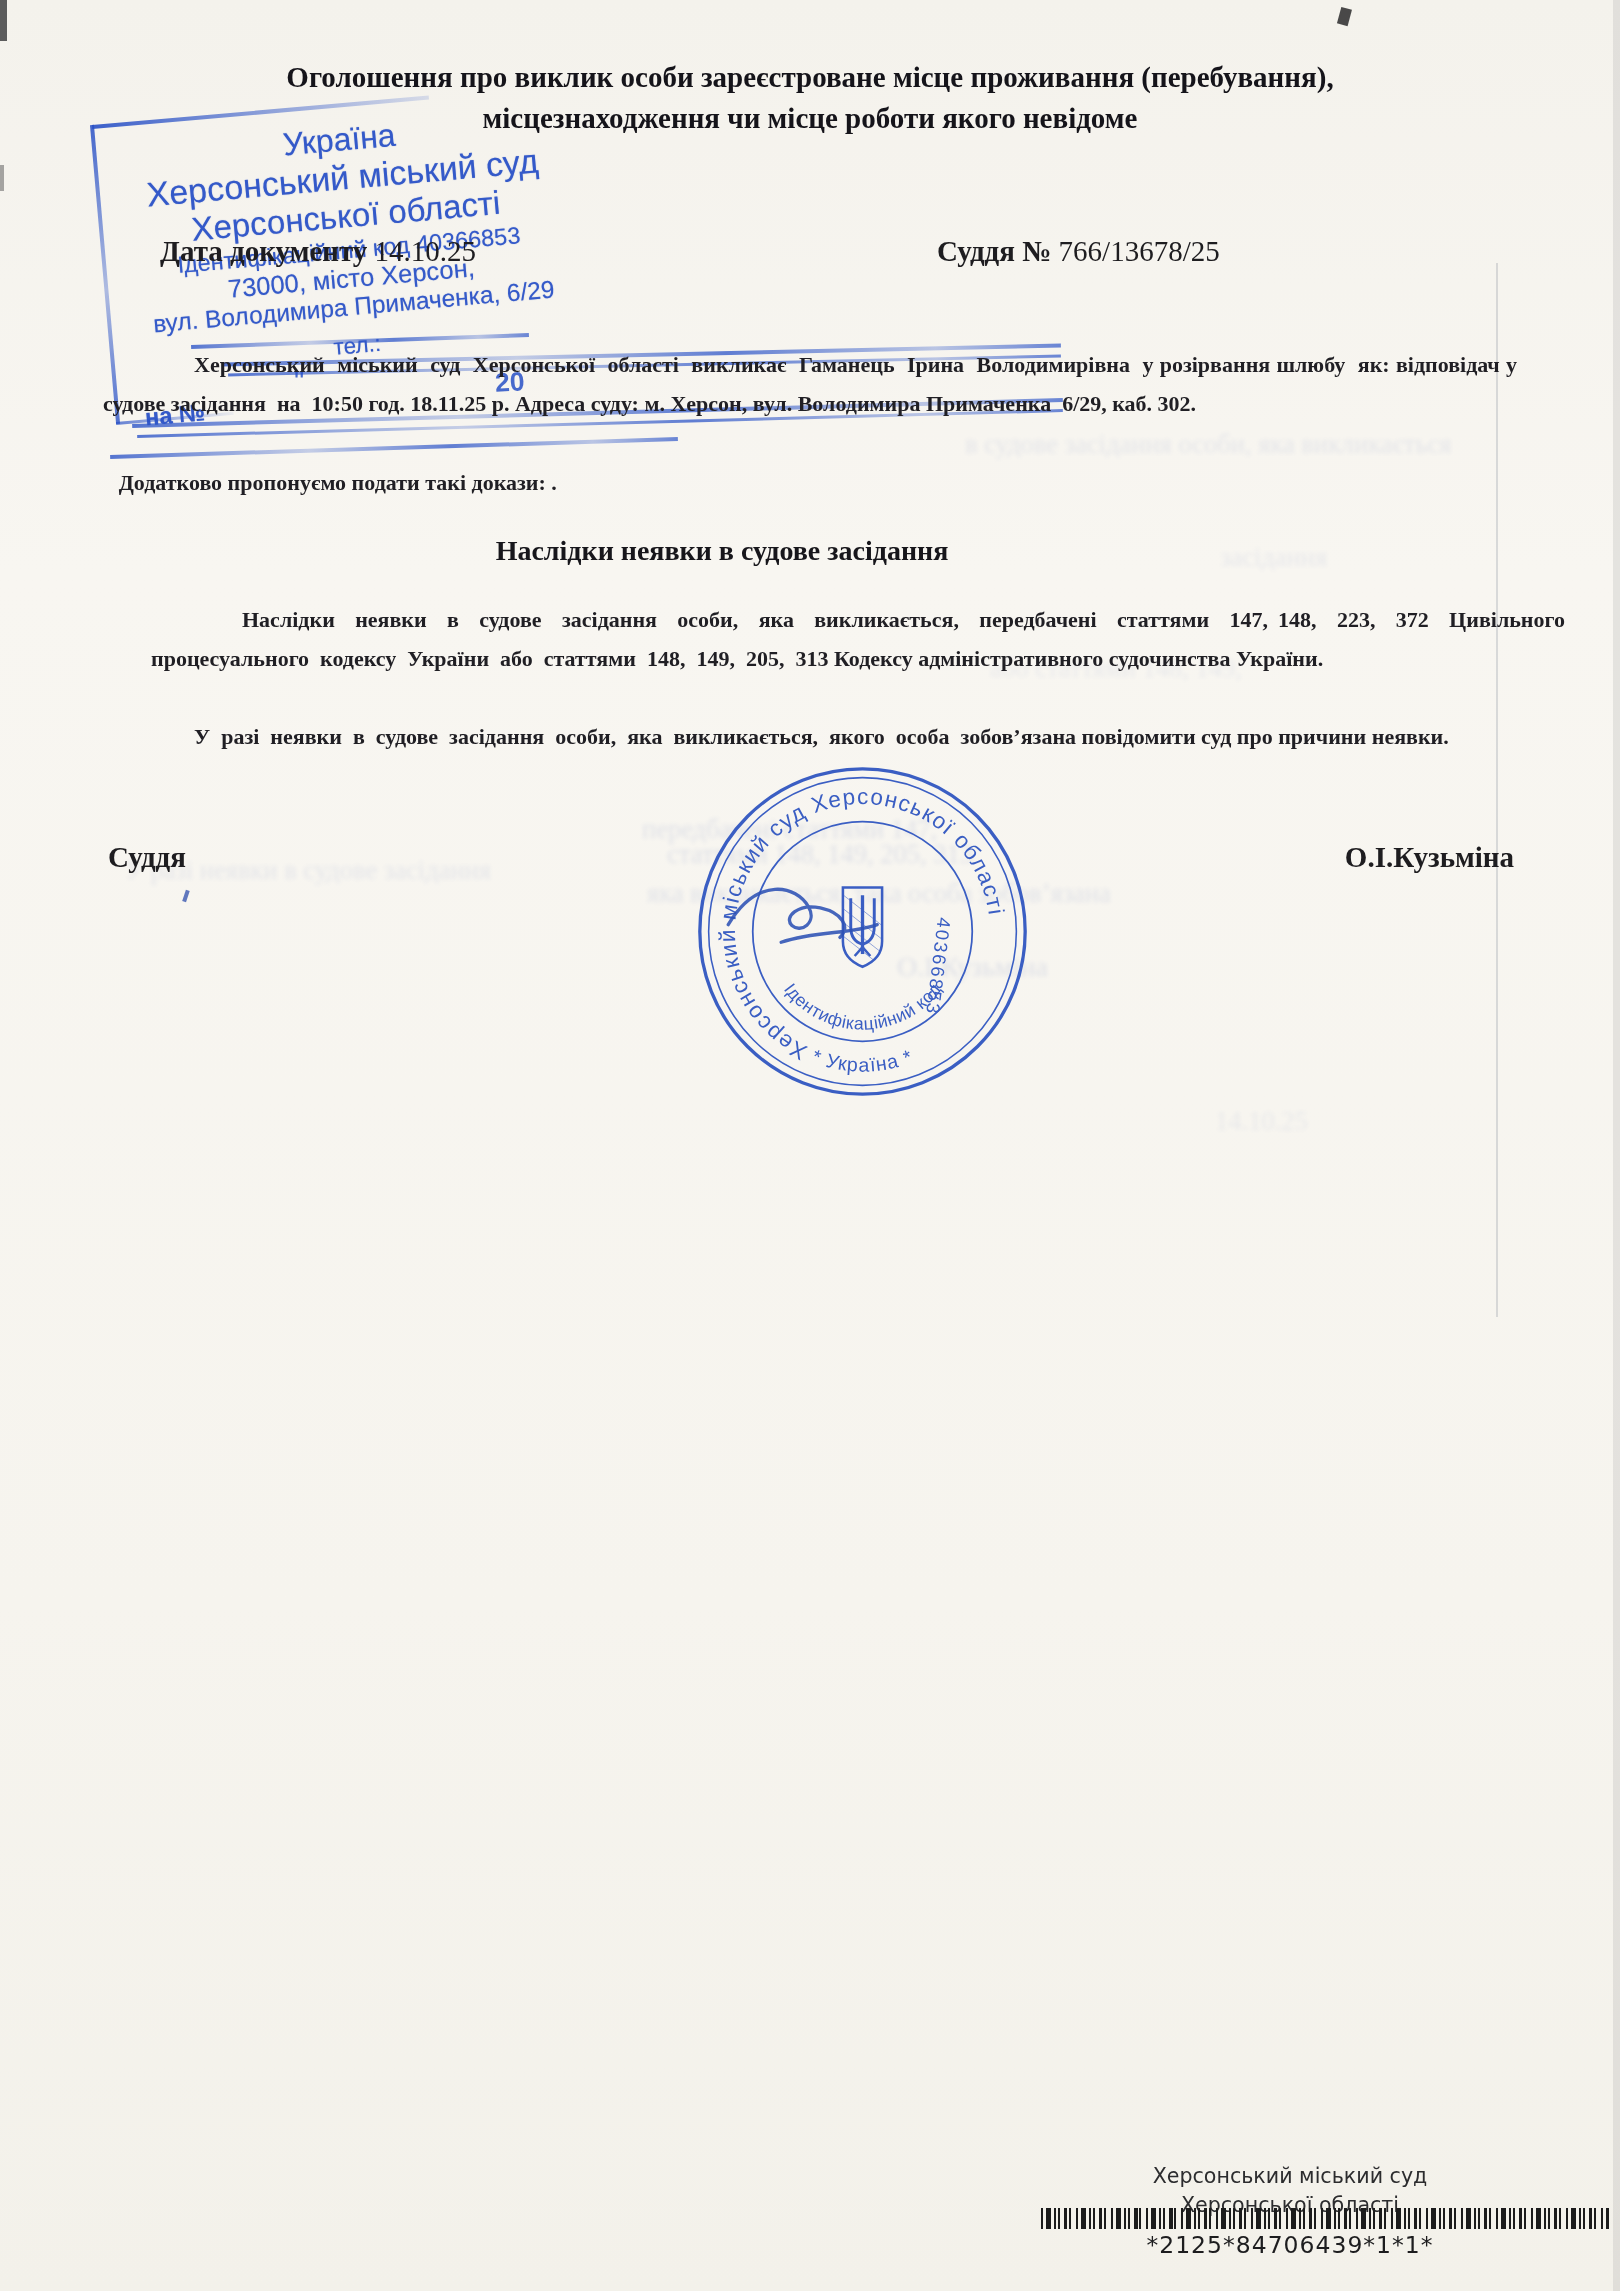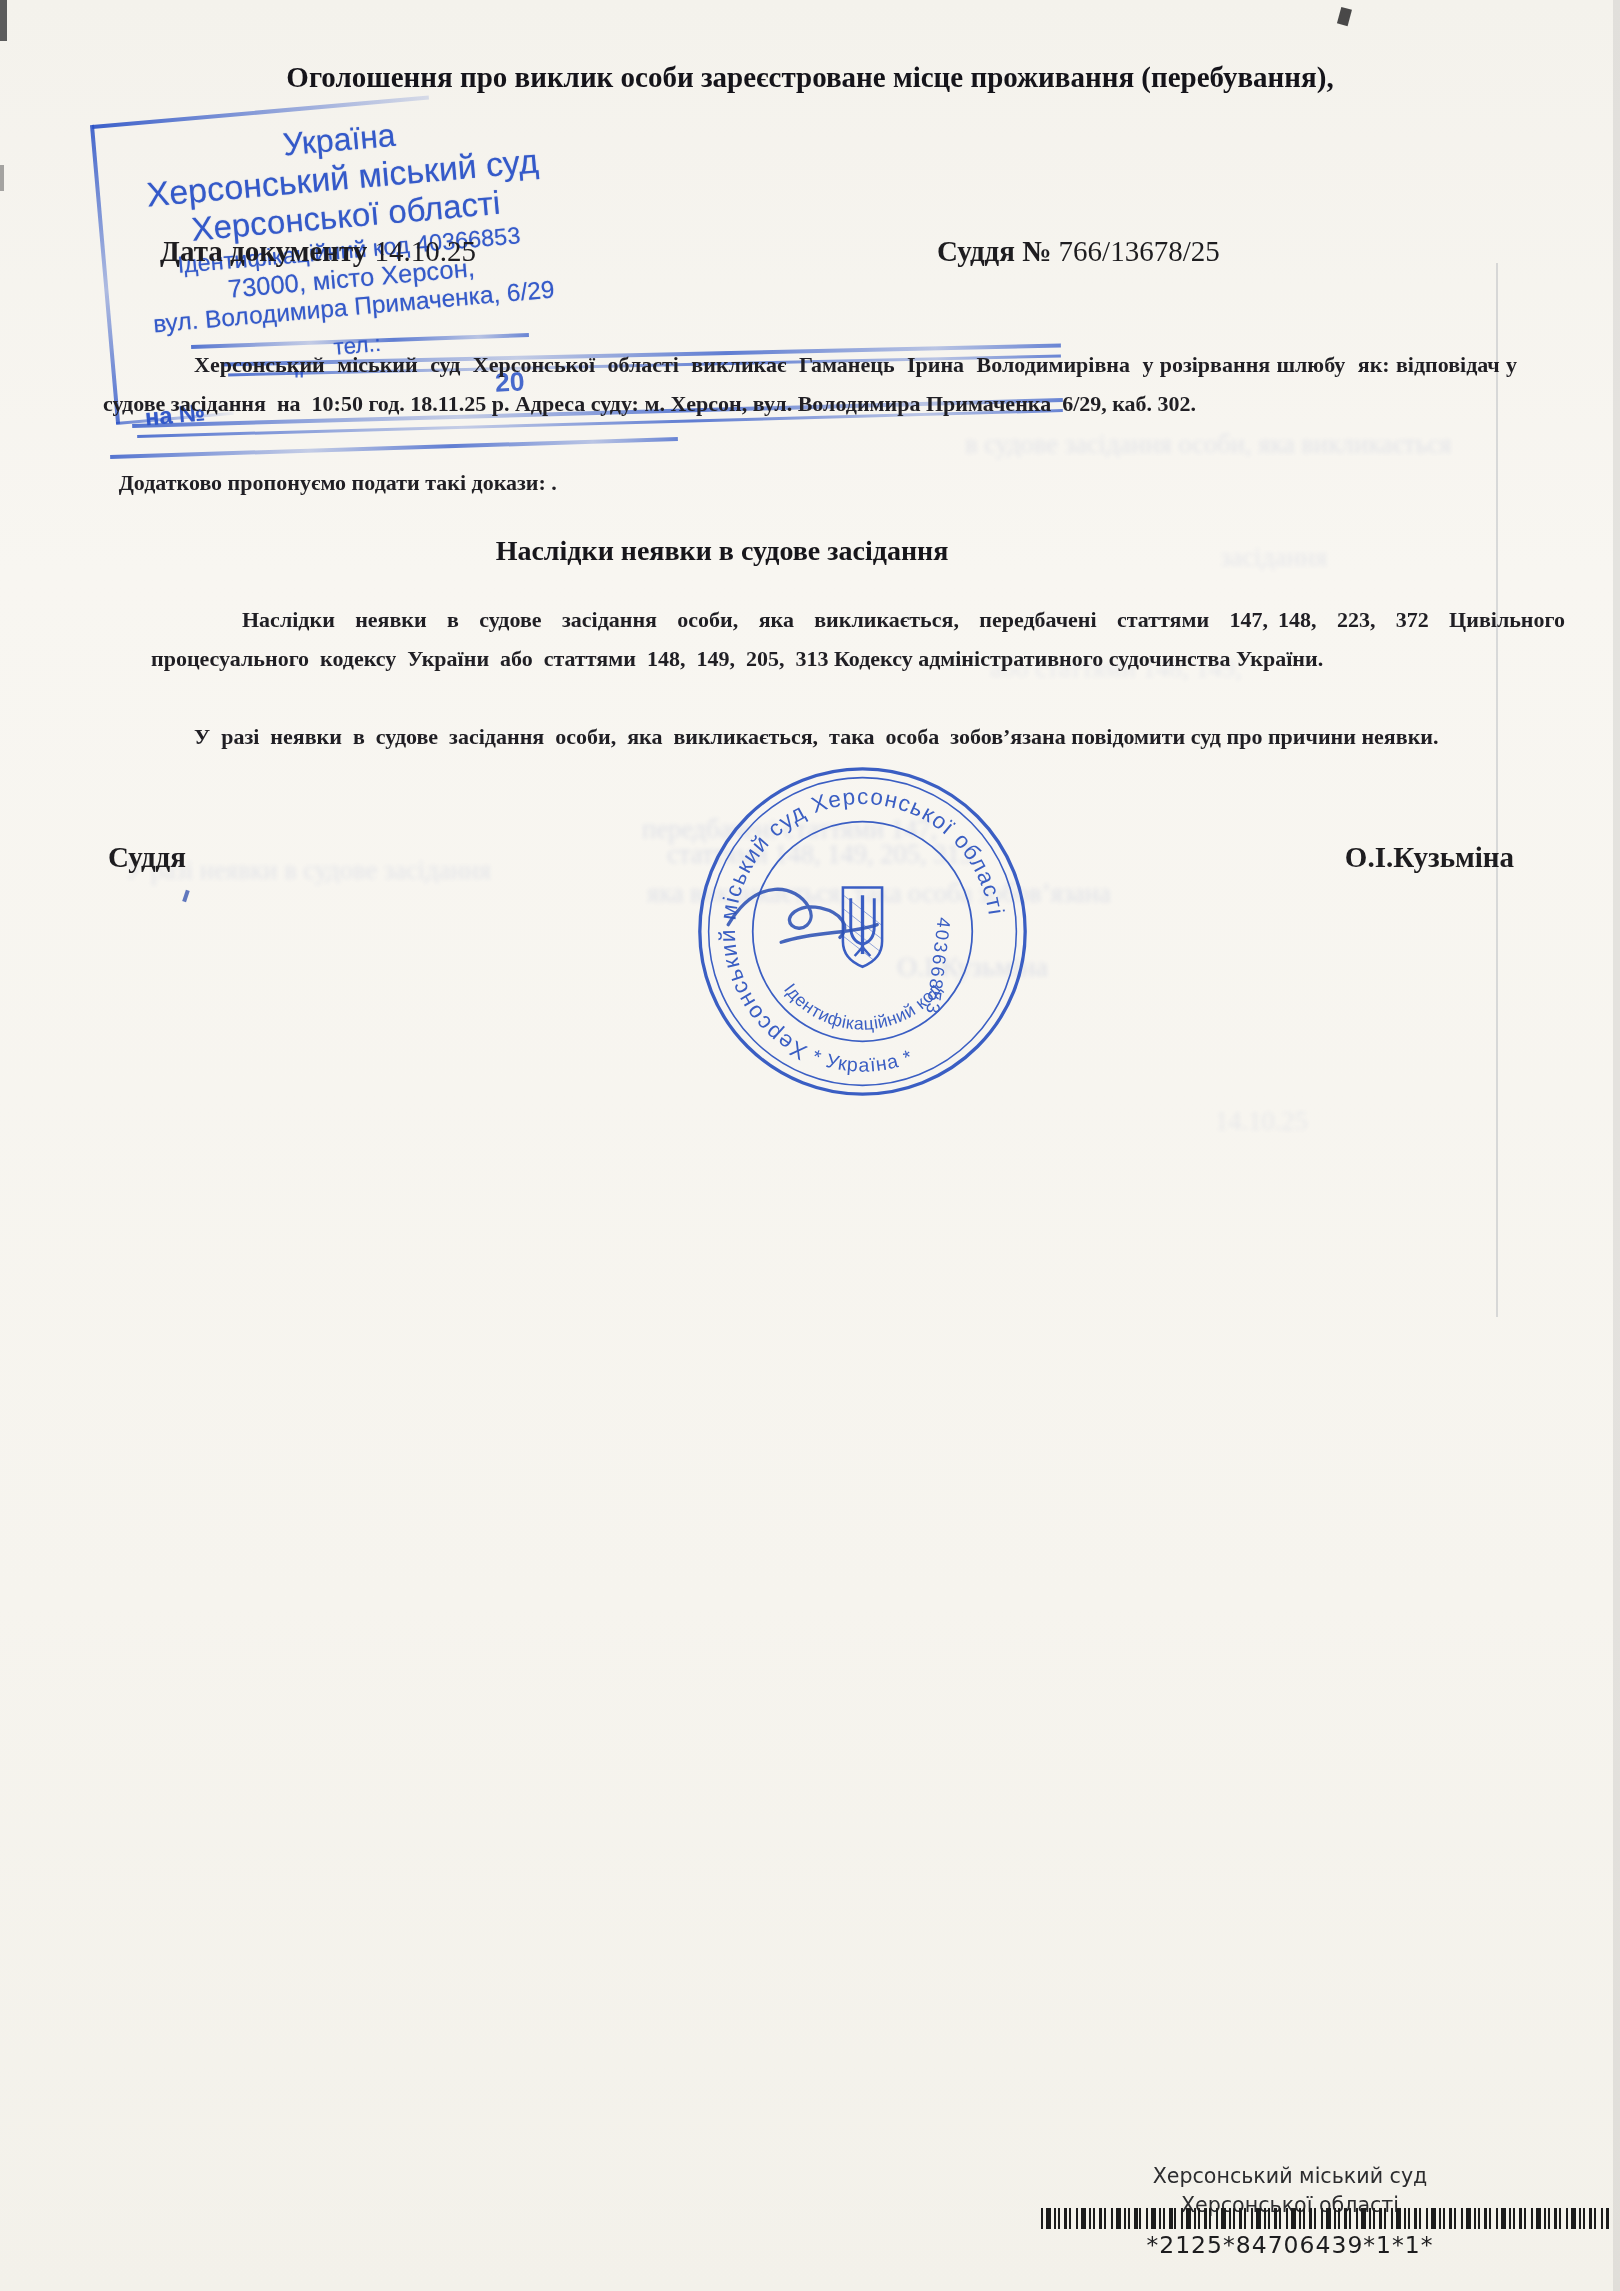--- a/index.html
+++ b/index.html
@@ -104,20 +104,21 @@
   <div class="ghost g2">або статтями 148, 149,</div>
   <div class="ghost g3">передбачені статтями 147,</div>
   <div class="ghost g4">статтями 148, 149, 205, 313</div>
   <div class="ghost g5">У разі неявки в судове засідання</div>
   <div class="ghost g6">яка викликається, така особа зобов’язана</div>
   <div class="ghost g7">О.І.Кузьміна</div>
   <div class="ghost g8">14.10.25</div>
 
   <div class="title">
     <div>Оголошення про виклик особи зареєстроване місце проживання (перебування),</div>
+    <div>місцезнаходження чи місце роботи якого невідоме</div>
   </div>
 
   <div class="stampbox">
     <div class="sb sb-left"></div>
     <div class="sb sb-top"></div>
     <div class="sb sb-bot"></div>
     <div class="ln s0">Україна</div>
     <div class="ln s1">Херсонський міський суд</div>
     <div class="ln s2">Херсонської області</div>
     <div class="ln s3">Ідентифікаційний код 40366853</div>
@@ -142,21 +143,21 @@
   </div>
   <div class="meta-case">
     <span class="lbl">Суддя №</span>
     <span>766/13678/25</span>
   </div>
 
   <div class="para p1">Херсонський  міський  суд  Херсонської  області  викликає  Гаманець  Ірина  Володимирівна  у розірвання шлюбу  як: відповідач у судове засідання  на  10:50 год. 18.11.25 р. Адреса суду: м. Херсон, вул. Володимира Примаченка  6/29, каб. 302.</div>
   <div class="para p2">Додатково пропонуємо подати такі докази: .</div>
   <div class="heading">Наслідки неявки в судове засідання</div>
   <div class="para p3">Наслідки  неявки  в  судове  засідання  особи,  яка  викликається,  передбачені  статтями  147, 148,  223,  372  Цивільного  процесуального  кодексу  України  або  статтями  148,  149,  205,  313 Кодексу адміністративного судочинства України.</div>
-  <div class="para p4">У  разі  неявки  в  судове  засідання  особи,  яка  викликається,  така  особа  зобов’язана повідомити суд про причини неявки.</div>
+  <div class="para p4">У  разі  неявки  в  судове  засідання  особи,  яка  викликається,  якого  особа  зобов’язана повідомити суд про причини неявки.</div>
 
   <div class="judge">Суддя</div>
   <div class="judge-name">О.І.Кузьміна</div>
 
   <svg class="seal" width="343" height="343" viewBox="0 0 350 350">
     <g fill="none" stroke="#2b52c0">
       <circle cx="175" cy="175" r="166" stroke-width="3.4"></circle>
       <circle cx="175" cy="175" r="157" stroke-width="1.6"></circle>
       <circle cx="175" cy="175" r="112" stroke-width="1.8"></circle>
     </g>

